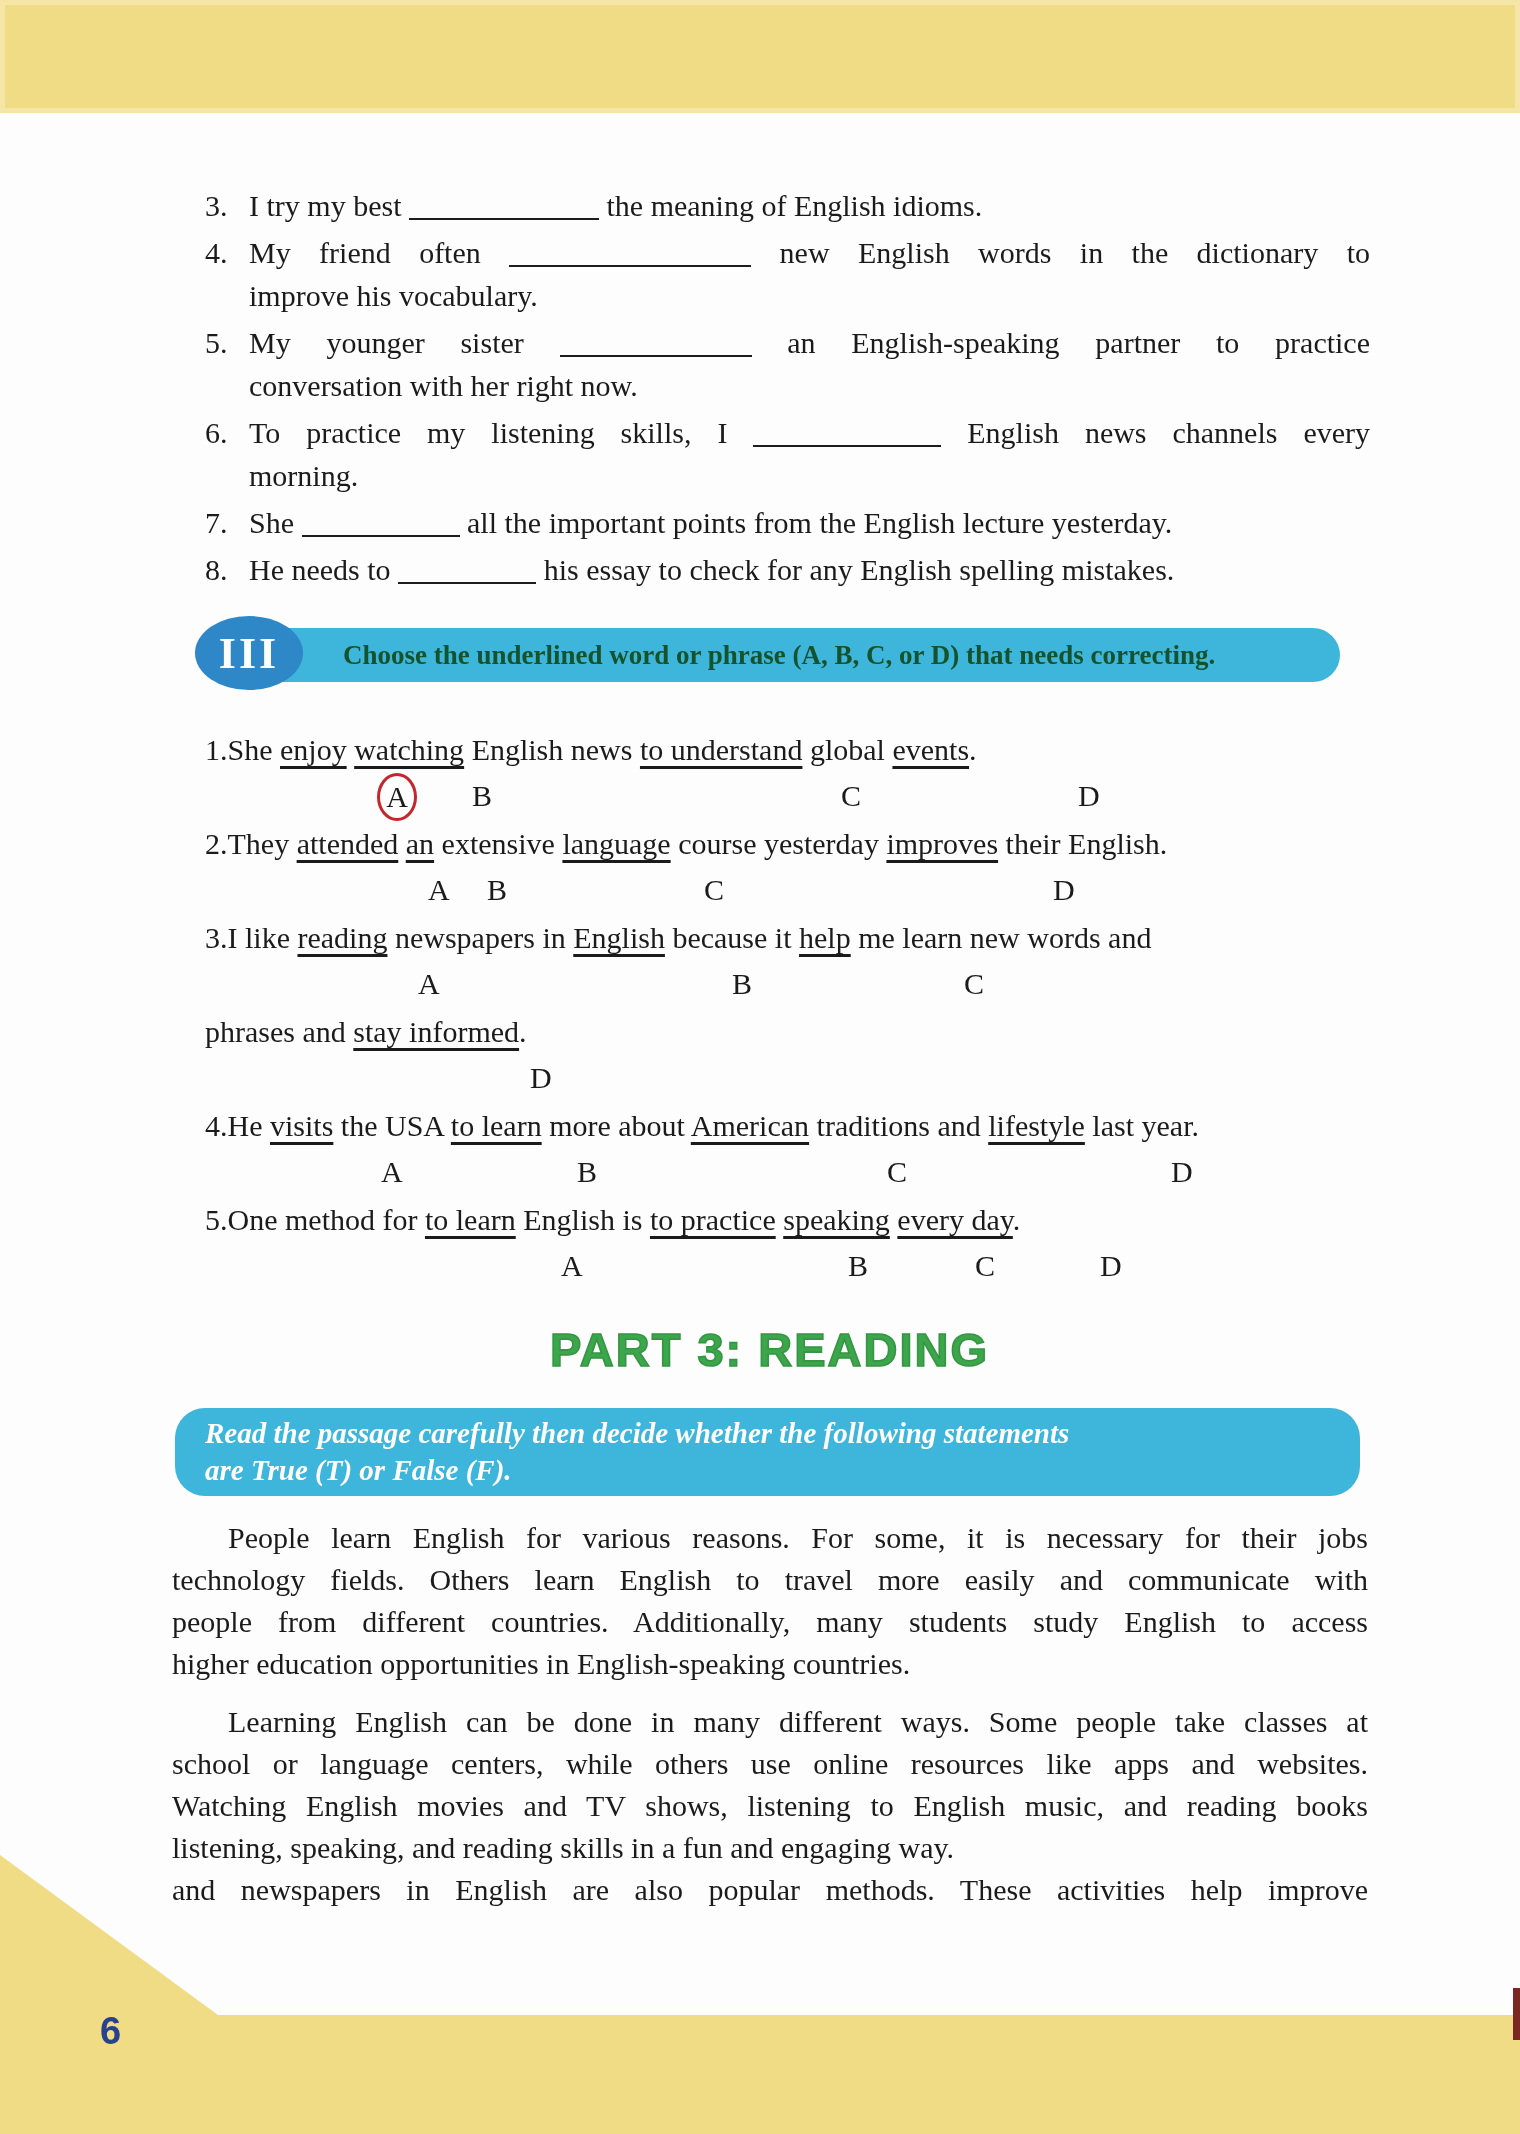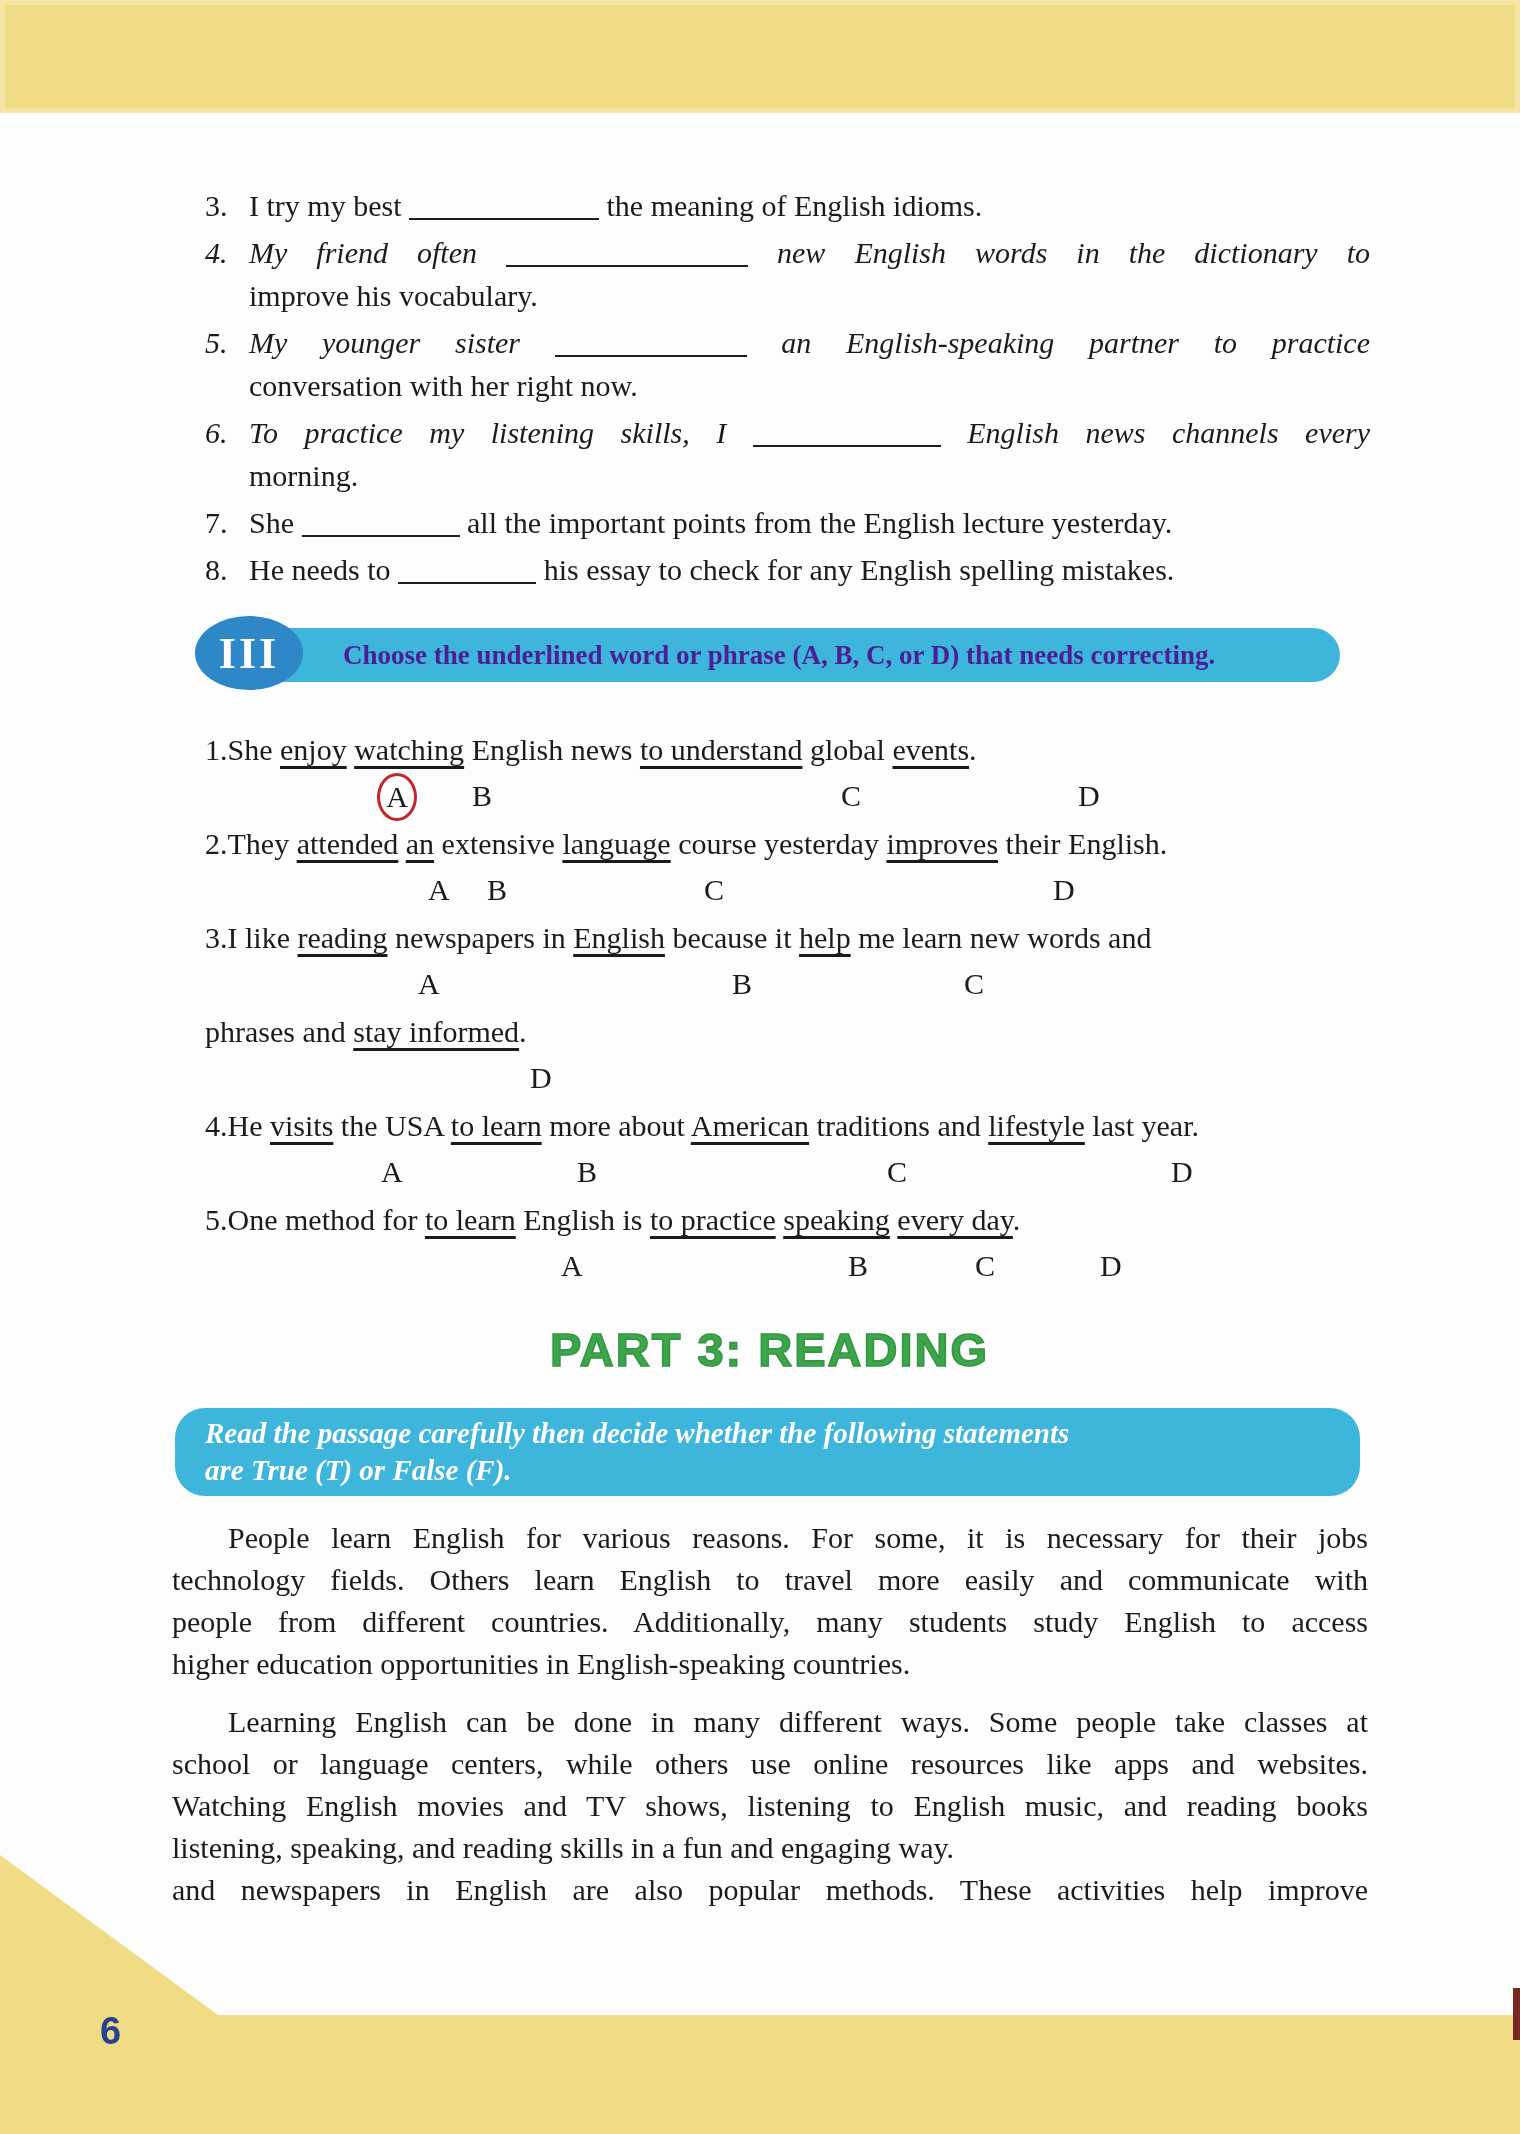--- a/index.html
+++ b/index.html
@@ -14,30 +14,30 @@
             clip-path: polygon(0px 5px, 218px 165px, 1520px 165px, 1520px 284px, 0px 284px); }
   .edge-artifact { position:absolute; left:1513px; top:1988px; width:7px; height:52px; background:#7c2822; }
 
   .pagenum { position:absolute; left:100px; top:2010px; font-family:"Liberation Sans", sans-serif;
              font-weight:bold; font-size:38px; color:#27428f; }
 
   
   .fill-list { position:absolute; left:205px; top:184px; width:1165px; font-size:30px; color:#1b1b1b; }
   .fill-item { margin-bottom:4px; }
   .qline { line-height:43px; }
-  .qline.j { text-align:justify; text-align-last:justify;font-style:italic; }
+  .qline.j { text-align:justify; text-align-last:justify; }
   .qline .qnum { display:inline-block; width:44px; }
   .qline.cont { padding-left:44px; }
   .blank { display:inline-block; height:6px; border-bottom:2.5px solid #1d1d1d; margin-bottom:-4px; }
 
   
   .banner1 { position:absolute; left:240px; top:628px; width:1100px; height:54px;
              background:#3eb5da; border-radius:14px 27px 27px 14px; }
   .banner1-text { position:absolute; left:103px; top:0; height:72px; line-height:54px;
-             color:#4c1d95; font-weight:bold; font-size:27px; white-space:nowrap; }
+             color:#14532d; font-weight:bold; font-size:27px; white-space:nowrap; }
   .badge { position:absolute; left:195px; top:616px; width:108px; height:74px; background:#2e87c6;
            border-radius:50%; display:flex; align-items:center; justify-content:center;
            color:#ffffff; font-weight:bold; font-size:44px; letter-spacing:3px; }
 
   
   .questions { position:absolute; left:205px; top:726px; width:1165px; font-size:30px; color:#1b1b1b; }
   .qrow { height:47px; line-height:47px; white-space:nowrap; }
   .lrow { position:relative; height:47px; }
   .letter { position:absolute; top:6px; font-size:30px; line-height:34px; }
   .letter.circled { top:0px; width:40px; height:48px; border:3.5px solid #c4262c; border-radius:50%;

